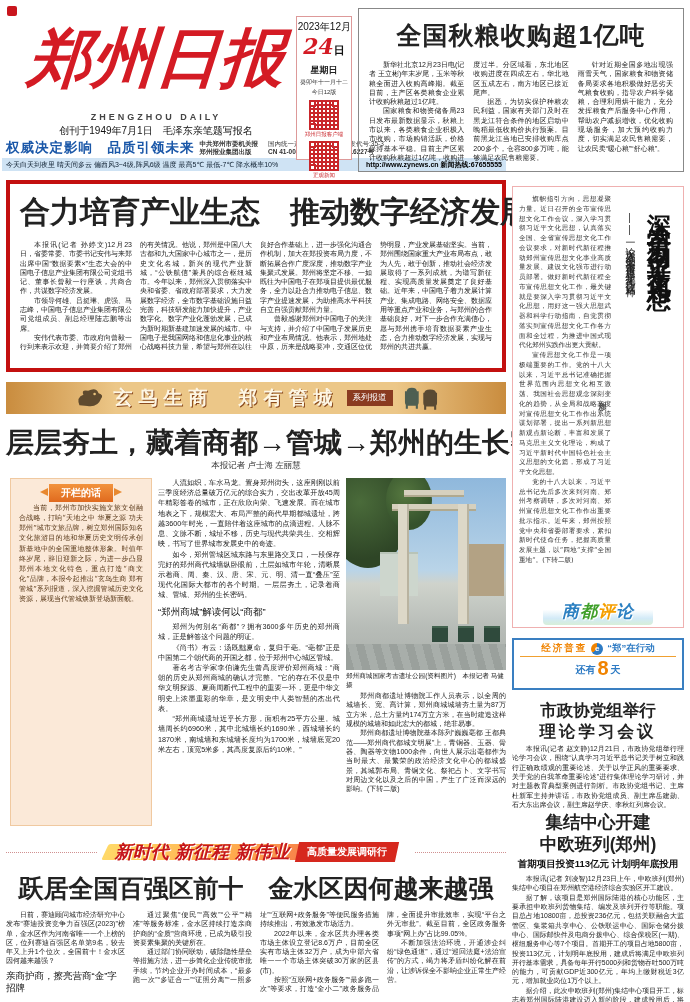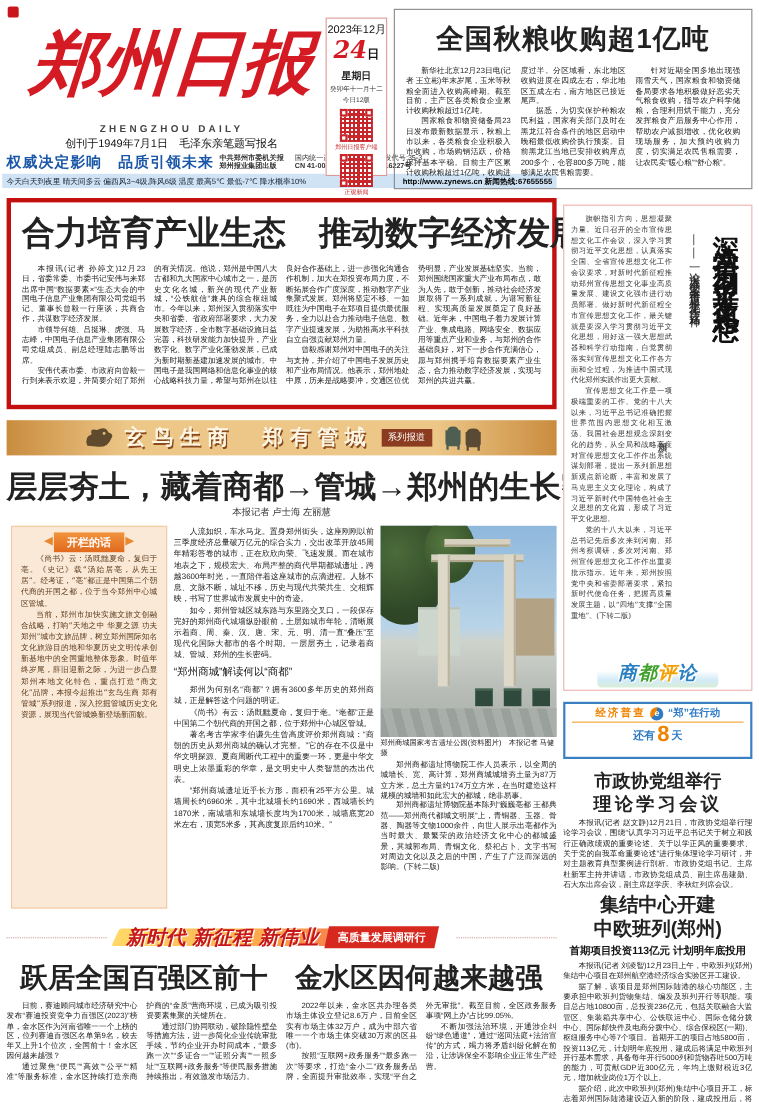--- a/index.html
+++ b/index.html
@@ -227,21 +227,20 @@
       <path d="M6 8 h14 v12 q0 3 -3 3 h-8 q-3 0 -3 -3 Z M7 23 v5 M19 23 v5 M8 8 q0 -4 5 -4 q5 0 5 4" stroke="#4e5f52" stroke-width="2.5" fill="#4e5f52"></path>
       <path d="M28 10 h14 v11 q0 3 -3 3 h-8 q-3 0 -3 -3 Z M29 24 v5 M41 24 v5 M29 10 q0 -4 6 -4 q6 0 6 4" stroke="#5a4a33" stroke-width="2.5" fill="#5a4a33"></path>
     </svg>
   </div>
   <div class="abs series-h">层层夯土，藏着商都→管城→郑州的生长密码</div>
   <div class="abs series-by">本报记者 卢士海 左丽慧</div>
 
   <div class="abs openbox">
     <div class="openbox-tag">开栏的话</div>
     <div class="jt">
-      <p>《尚书》云：汤既黜夏命，复归于亳。《史记》载“汤始居亳，从先王居”。经考证，“亳”都正是中国第二个朝代商的开国之都，位于当今郑州中心城区管城。</p>
       <p>当前，郑州市加快实施文旅文创融合战略，打响“天地之中 华夏之源 功夫郑州”城市文旅品牌，树立郑州国际知名文化旅游目的地和华夏历史文明传承创新基地中的全国重地整体形象。时值年终岁尾，辞旧迎新之际，为进一步凸显郑州本地文化特色，重点打造“商文化”品牌，本报今起推出“玄鸟生商 郑有管城”系列报道，深入挖掘管城历史文化资源，展现当代管城焕新登场新面貌。</p>
     </div>
   </div>
 
   <div class="abs midcol">
     <div class="jt">
       <p>人流如织，车水马龙。置身郑州街头，这座刚刚以前三季度经济总量破万亿元的综合实力，交出改革开放45周年精彩答卷的城市，正在欣欣向荣、飞速发展。而在城市地表之下，规模宏大、布局严整的商代早期都城遗址，跨越3600年时光，一直陪伴着这座城市的点滴进程。人脉不息、文脉不断，城址不移，历史与现代共荣共生、交相辉映，书写了世界城市发展史中的奇迹。</p>
       <p>如今，郑州管城区城东路与东里路交叉口，一段保存完好的郑州商代城墙纵卧眼前，土层如城市年轮，清晰展示着商、周、秦、汉、唐、宋、元、明、清一直“叠压”至现代化国际大都市的各个时期。一层层夯土，记录着商城、管城、郑州的生长密码。</p>
       <p class="subhead">“郑州商城”解读何以“商都”</p>
       <p>郑州为何别名“商都”？拥有3600多年历史的郑州商城，正是解答这个问题的明证。</p>
@@ -326,20 +325,21 @@
       <span class="nb-text">新时代 新征程 新伟业</span>
       <span class="nb-tag"><span>高质量发展调研行</span></span>
     </div>
     <div class="dotline"></div>
   </div>
 
   <div class="abs bottom-h">跃居全国百强区前十　金水区因何越来越强</div>
   <div class="abs bottom-b">
     <div class="cols4 jt">
       <p>日前，赛迪顾问城市经济研究中心发布“赛迪投资竞争力百强区(2023)”榜单，金水区作为河南省唯一一个上榜的区，位列赛迪百强区名单第9名，较去年又上升1个位次，全国前十！金水区因何越来越强？</p>
+      <p class="subhead">亲商护商，擦亮营商“金”字招牌</p>
       <p>通过聚焦“便民”“高效”“公平”“精准”等服务标准，金水区持续打造亲商护商的“金质”营商环境，已成为吸引投资要素集聚的关键所在。</p>
       <p>通过部门协同联动，破除隐性壁垒等措施方法，进一步简化企业传统审批手续，节约企业开办时间成本，“最多跑一次”“多证合一”“证照分离”“一照多址”“互联网+政务服务”等便民服务措施持续推出，有效激发市场活力。</p>
       <p>2022年以来，金水区共办理各类市场主体设立登记8.6万户，目前全区实有市场主体32万户，成为中部六省唯一一个市场主体突破30万家的区县(市)。</p>
       <p>按照“互联网+政务服务”“最多跑一次”等要求，打造“金小二”政务服务品牌，全面提升审批效率，实现“平台之外无审批”。截至目前，全区政务服务事项“网上办”占比99.05%。</p>
       <p>不断加强法治环境，开通涉企纠纷“绿色通道”，通过“巡回法庭+法治宣传”的方式，竭力将矛盾纠纷化解在前沿，让涉诉保全不影响企业正常生产经营。</p>
 
     </div>
   </div>
 
 </div>

